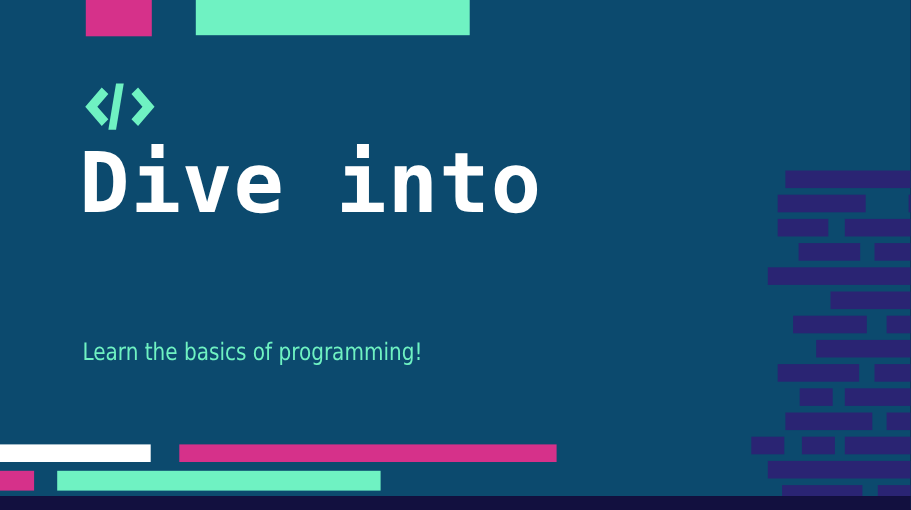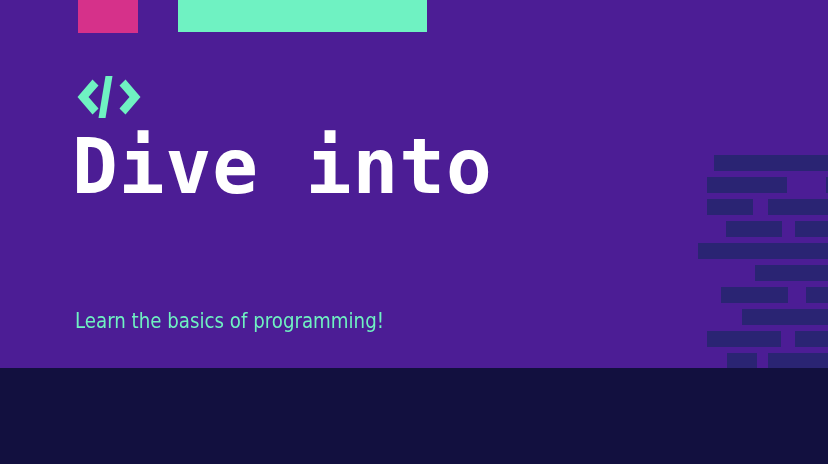--- a/index.html
+++ b/index.html
@@ -3,23 +3,23 @@
 <meta charset="utf-8">
 <style>
   html, body {
     margin: 0;
     padding: 0;
     background: #12103f;
   }
   #slide {
     position: relative;
     width: 828px;
-    height: 368px;
+    height: 451px;
     overflow: hidden;
-    background: #4c1d95;
+    background: #0c4a6e;
     font-family: "DejaVu Sans Mono", monospace;
   }
 
   
   .bar {
     position: absolute;
   }
 
   
   #code-pattern {

